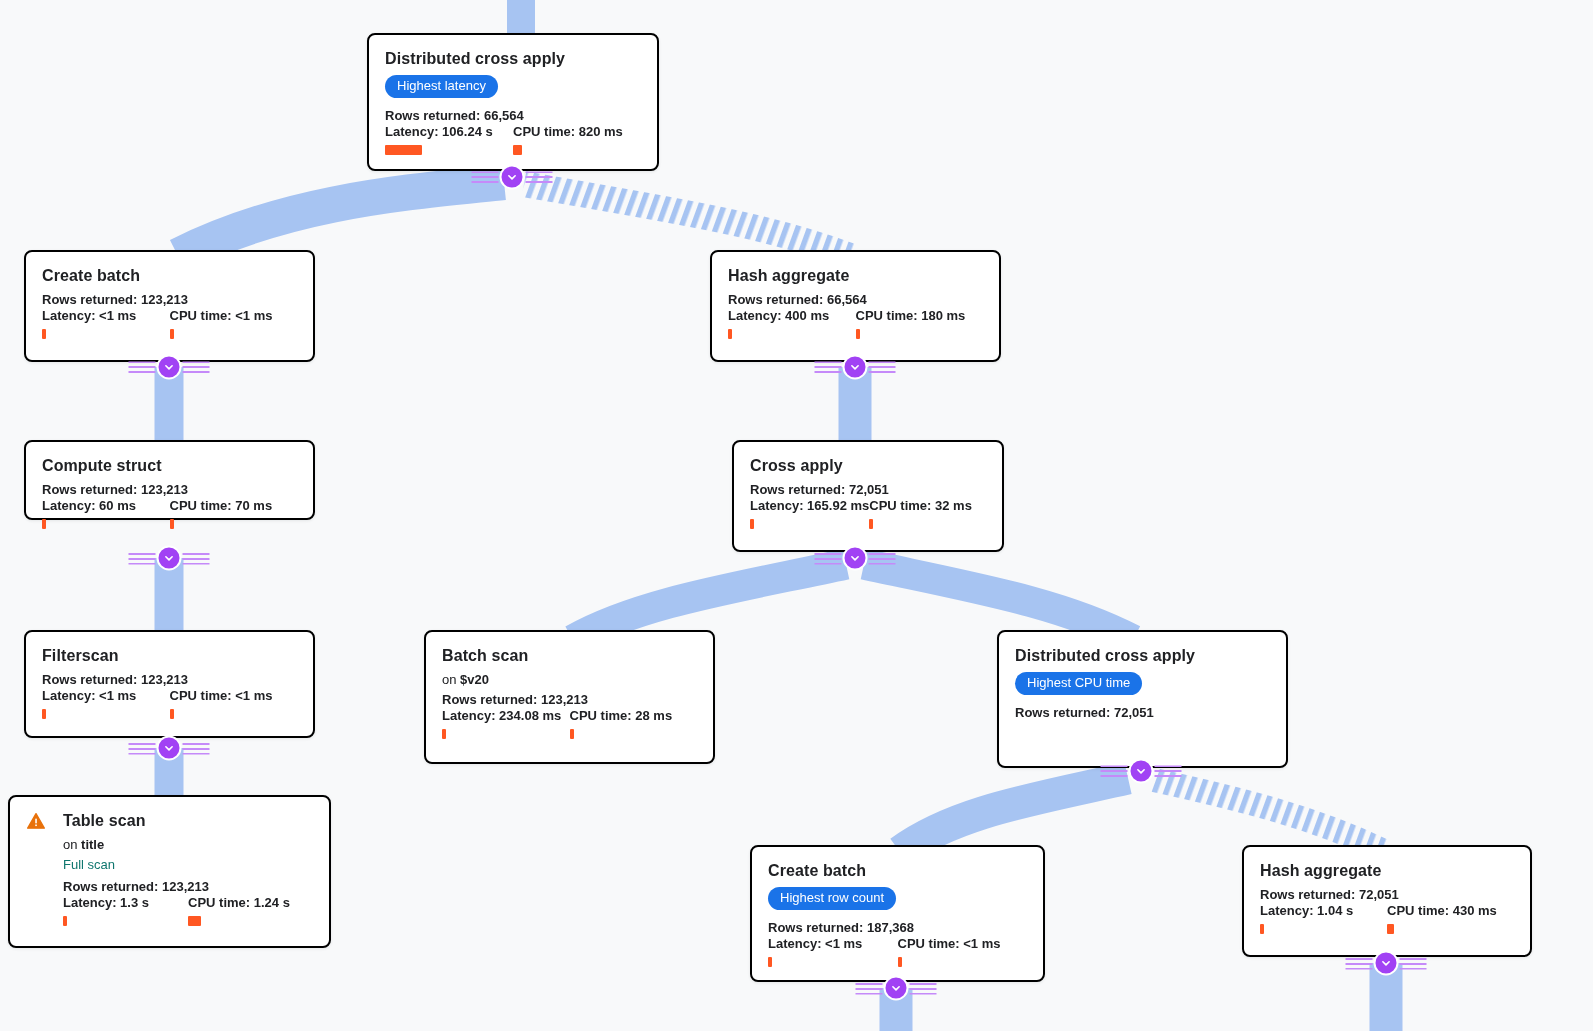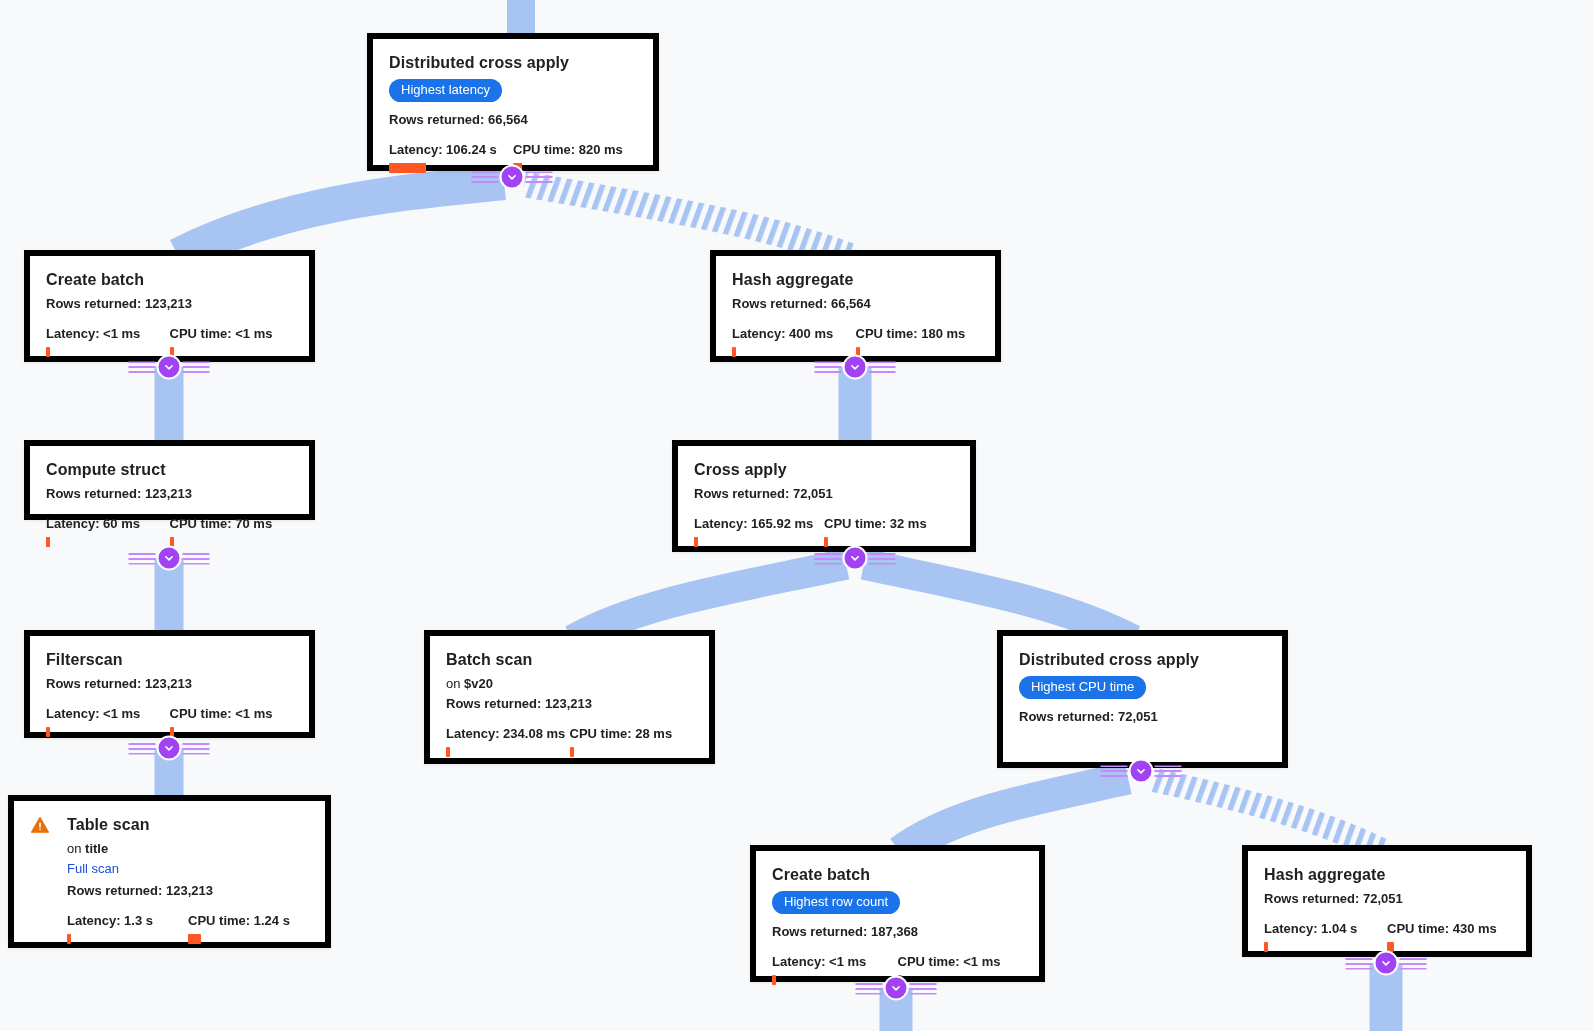--- a/index.html
+++ b/index.html
@@ -2,36 +2,36 @@
 <html><head>
 <meta charset="utf-8">
 <style>
   html,body{margin:0;padding:0;}
   .canvas{
     position:relative;width:1593px;height:1031px;background:#f8f9fa;
     overflow:hidden;font-family:"Liberation Sans",sans-serif;color:#202124;
   }
   #edges{position:absolute;left:0;top:0;z-index:1;}
   .node{
-    position:absolute;background:#ffffff;border:6px solid #000000;border-radius:0;
+    position:absolute;background:#ffffff;border:2px solid #000000;border-radius:8px;
     box-shadow:0 1px 3px rgba(60,64,67,.10);padding:13px 16px;box-sizing:border-box;z-index:2;
   }
   .node-content{position:relative;}
   .node.with-warning .node-content{padding-left:37px;}
   .warning-icon{position:absolute;left:0;top:1px;}
   .node-title{font-size:16px;font-weight:700;letter-spacing:.1px;line-height:21px;margin-bottom:5px;}
   .badge{
     display:inline-block;background:#1a73e8;color:#ffffff;font-size:13px;line-height:16px;
     padding:3px 12px 4px;border-radius:14px;margin:1px 0 7px;
   }
   .on-line{font-size:13px;line-height:17px;margin-bottom:3px;}
   .on-line b{font-weight:700;}
-  .note-line{font-size:13px;line-height:17px;color:#1d4ed8;margin-bottom:5px;}
+  .note-line{font-size:13px;line-height:17px;color:#0f766e;margin-bottom:5px;}
   .rows-line{font-size:13px;font-weight:700;line-height:17px;margin-top:2px;}
-  .stats{display:grid;grid-template-columns:1fr 1fr;margin-top:14px;}
+  .stats{display:grid;grid-template-columns:1fr 1fr;}
   .stat-label{font-size:13px;font-weight:700;line-height:16px;white-space:nowrap;}
   .stat-bar{height:10px;margin-top:5px;border-radius:1px;}
   .connector{
     position:absolute;display:flex;align-items:center;z-index:3;transform:translate(-50%,-50%);
   }
   .conn-stripes{
     width:27px;height:12px;
     background:repeating-linear-gradient(to bottom,#c58af9 0 2px,rgba(197,138,249,0) 2px 5px);
   }
   .conn-circle{
@@ -124,21 +124,21 @@
               <div class="stat-label"><span>Latency:</span> <span>60 ms</span></div>
               <div class="stat-bar" style="width: 4px; background: rgb(255, 87, 34);"></div>
             </div>
             <div>
               <div class="stat-label"><span>CPU time:</span> <span>70 ms</span></div>
               <div class="stat-bar" style="width: 4px; background: rgb(255, 87, 34);"></div>
             </div>
           </div>
         </div>
       </div>
-      <div class="node" style="left: 672px; top: 440px; width: 304px; height: 112px;">
+      <div class="node" style="left: 732px; top: 440px; width: 272px; height: 112px;">
         <div class="node-content">
           <div class="node-title">Cross apply</div>
           <div class="rows-line"><span>Rows returned:</span> <span>72,051</span></div>
           <div class="stats">
             <div>
               <div class="stat-label"><span>Latency:</span> <span>165.92 ms</span></div>
               <div class="stat-bar" style="width: 4px; background: rgb(255, 87, 34);"></div>
             </div>
             <div>
               <div class="stat-label"><span>CPU time:</span> <span>32 ms</span></div>

